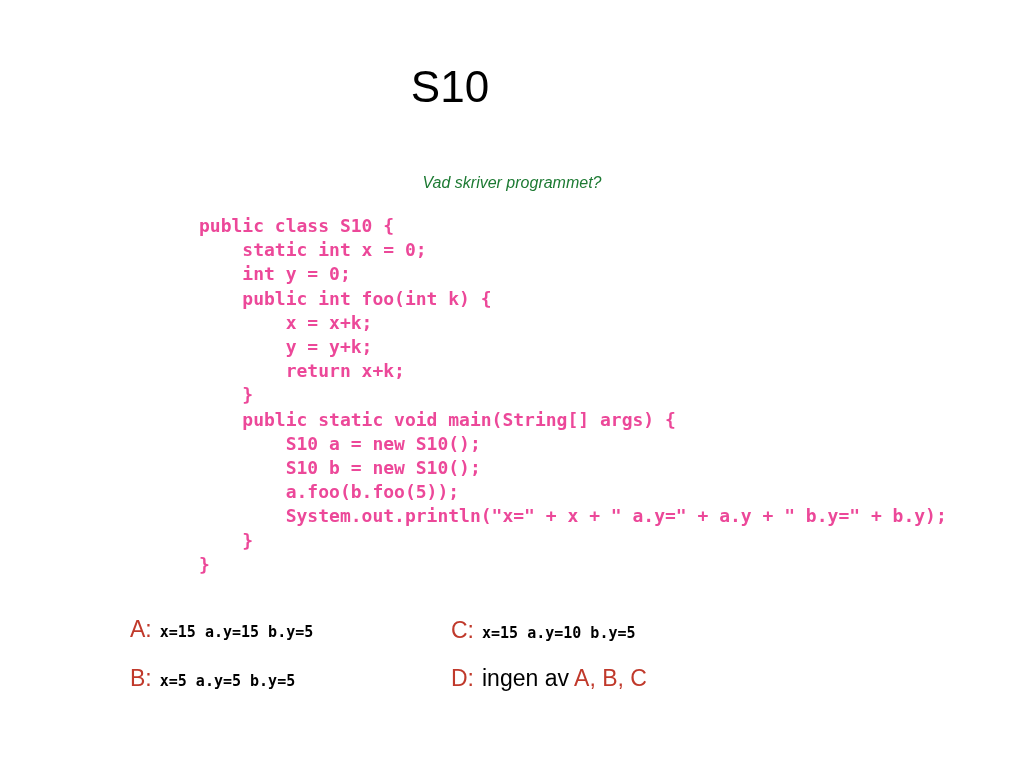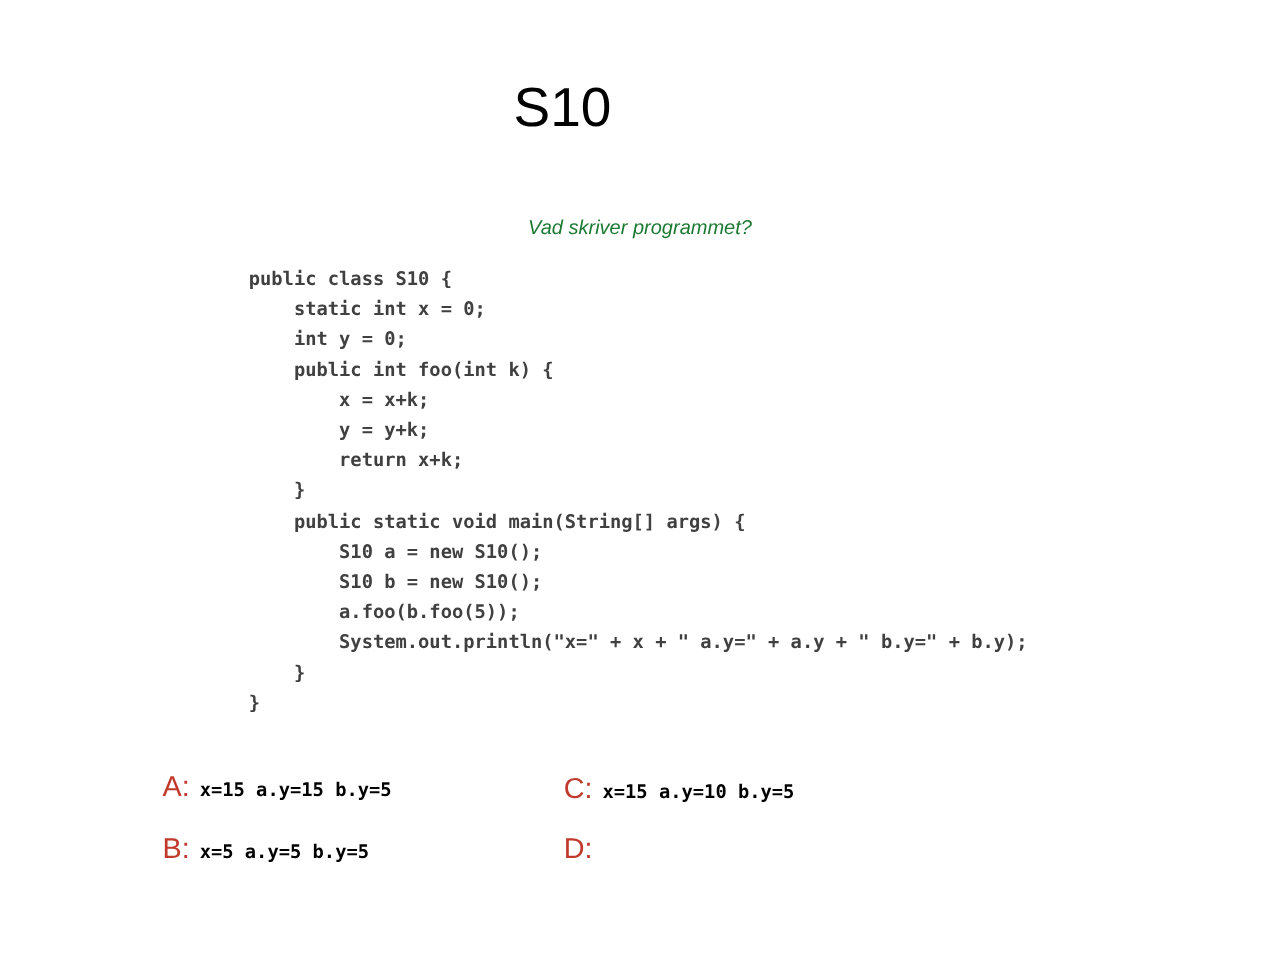--- a/index.html
+++ b/index.html
@@ -41,23 +41,23 @@
     font-style: italic;
     color: #1d7a33;
     font-family: "Liberation Sans", sans-serif;
     margin-top: 32px;
   }
   #code-block {
     position: absolute;
     top: 196px;
     left: 199px;
     font-family: "DejaVu Sans Mono", monospace;
-    font-size: 15px;
+    font-size: 18px;
     line-height: 24.2px;
-    color: #404040;
+    color: #ec4899;
     white-space: pre;
     font-weight: bold;
   }
   .answers {
     position: absolute;
     top: 608px;
     left: 0;
     width: 1024px;
     height: 110px;
   }
@@ -128,16 +128,17 @@
       <span class="answer-text-small">x=5 a.y=5 b.y=5</span>
     </div>
 
     <div class="answer" id="answer-c">
       <span class="answer-letter">C:</span>
       <span class="answer-text-small">x=15 a.y=10 b.y=5</span>
     </div>
 
     <div class="answer" id="answer-d">
       <span class="answer-letter">D:</span>
+      <span class="answer-text-large"><span>ingen av </span><span class="hl">A, B, C</span></span>
     </div>
 
   </div>
 </div>
 
 </body></html>

